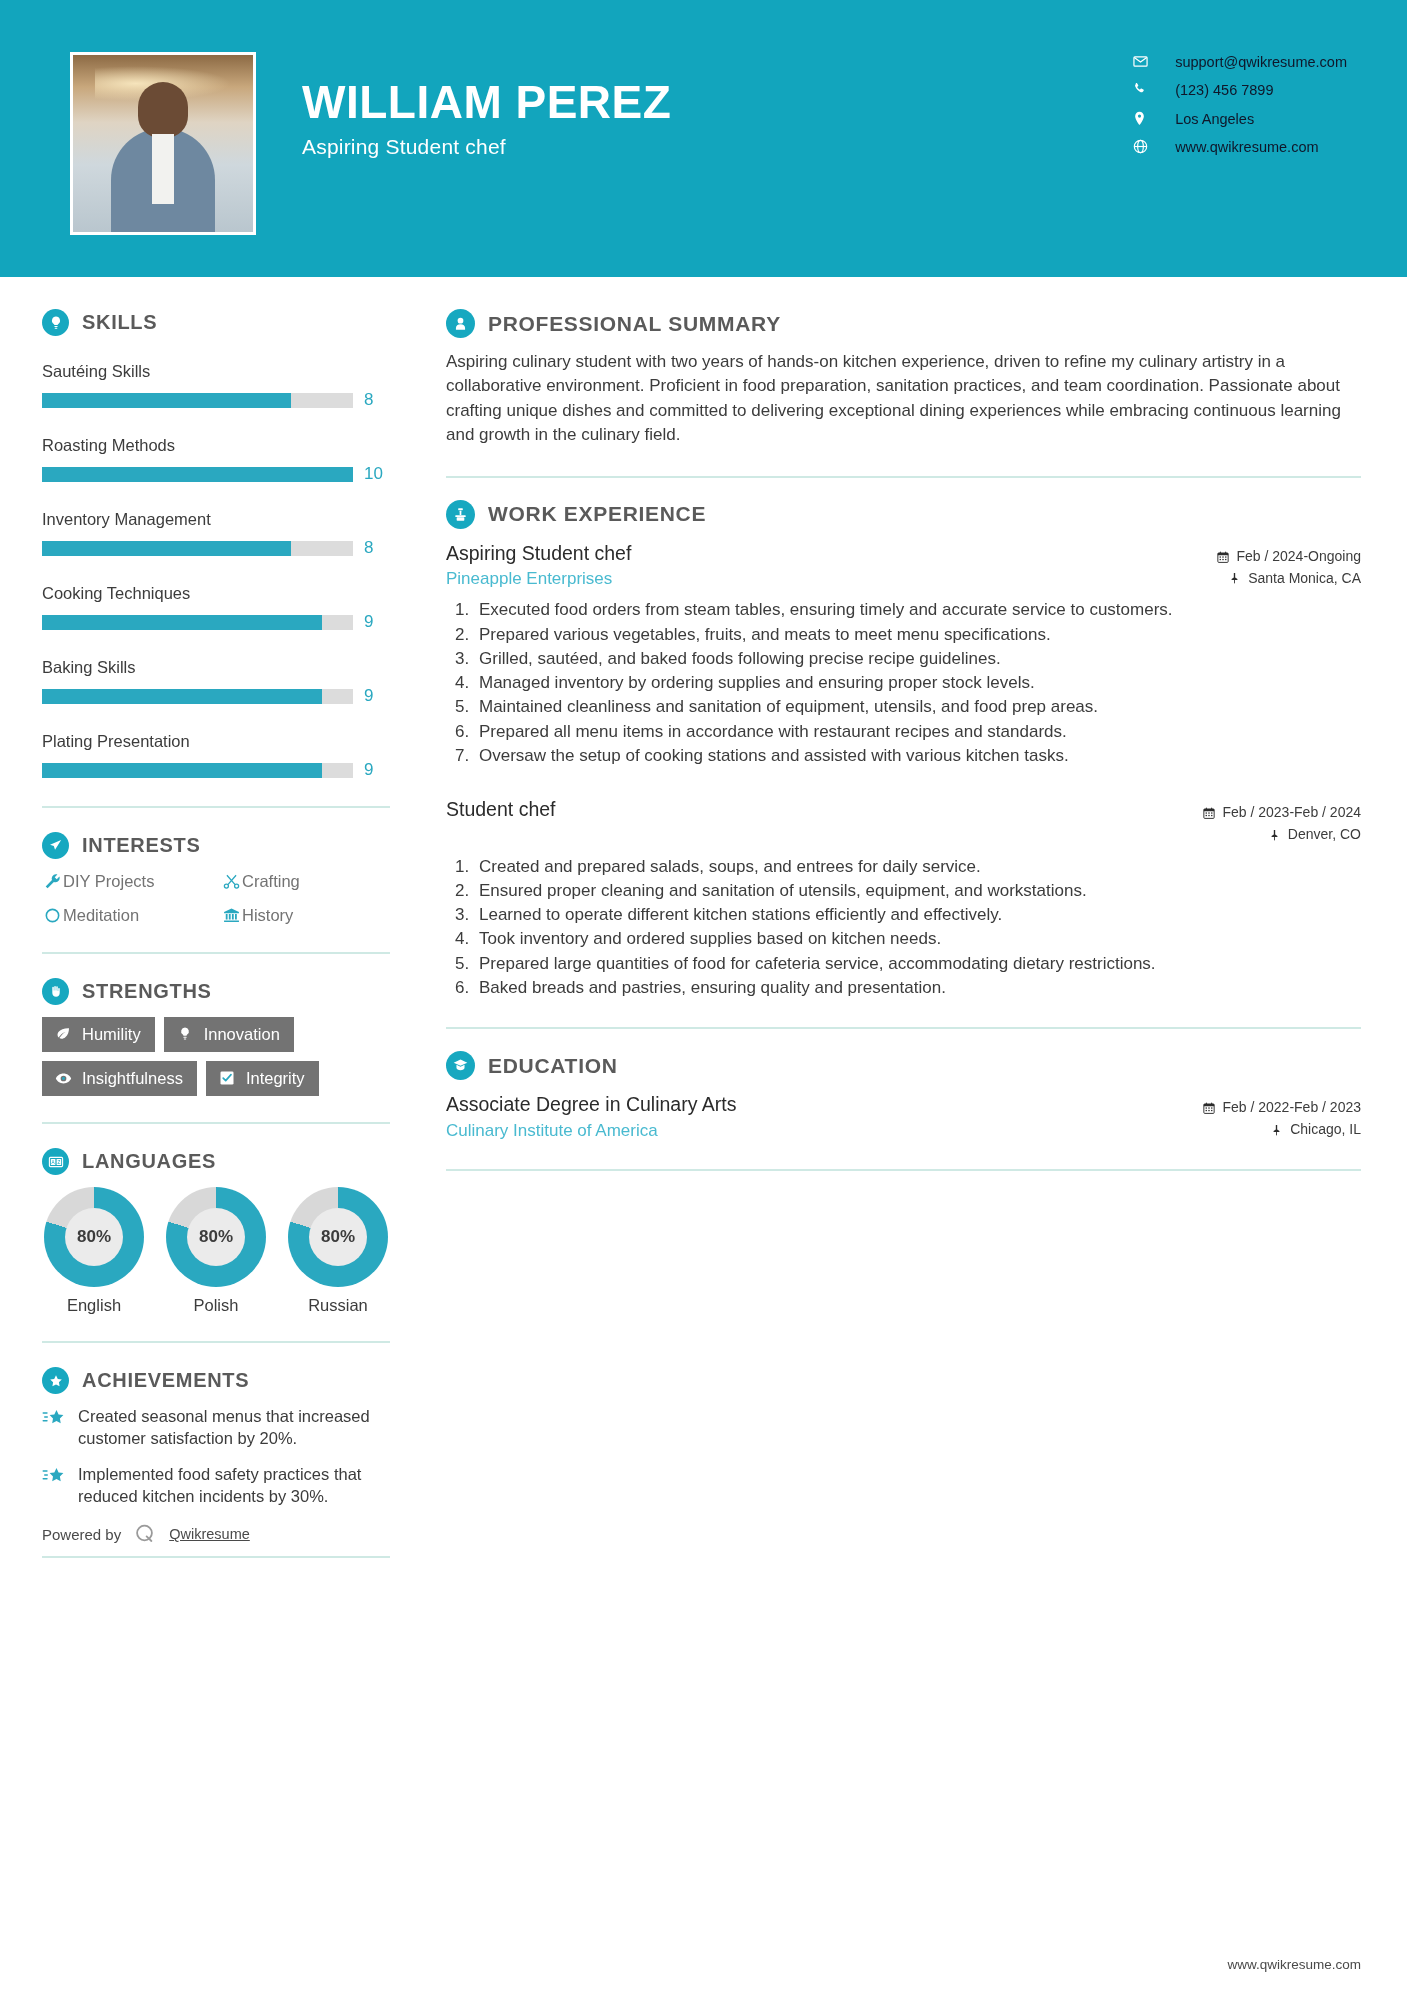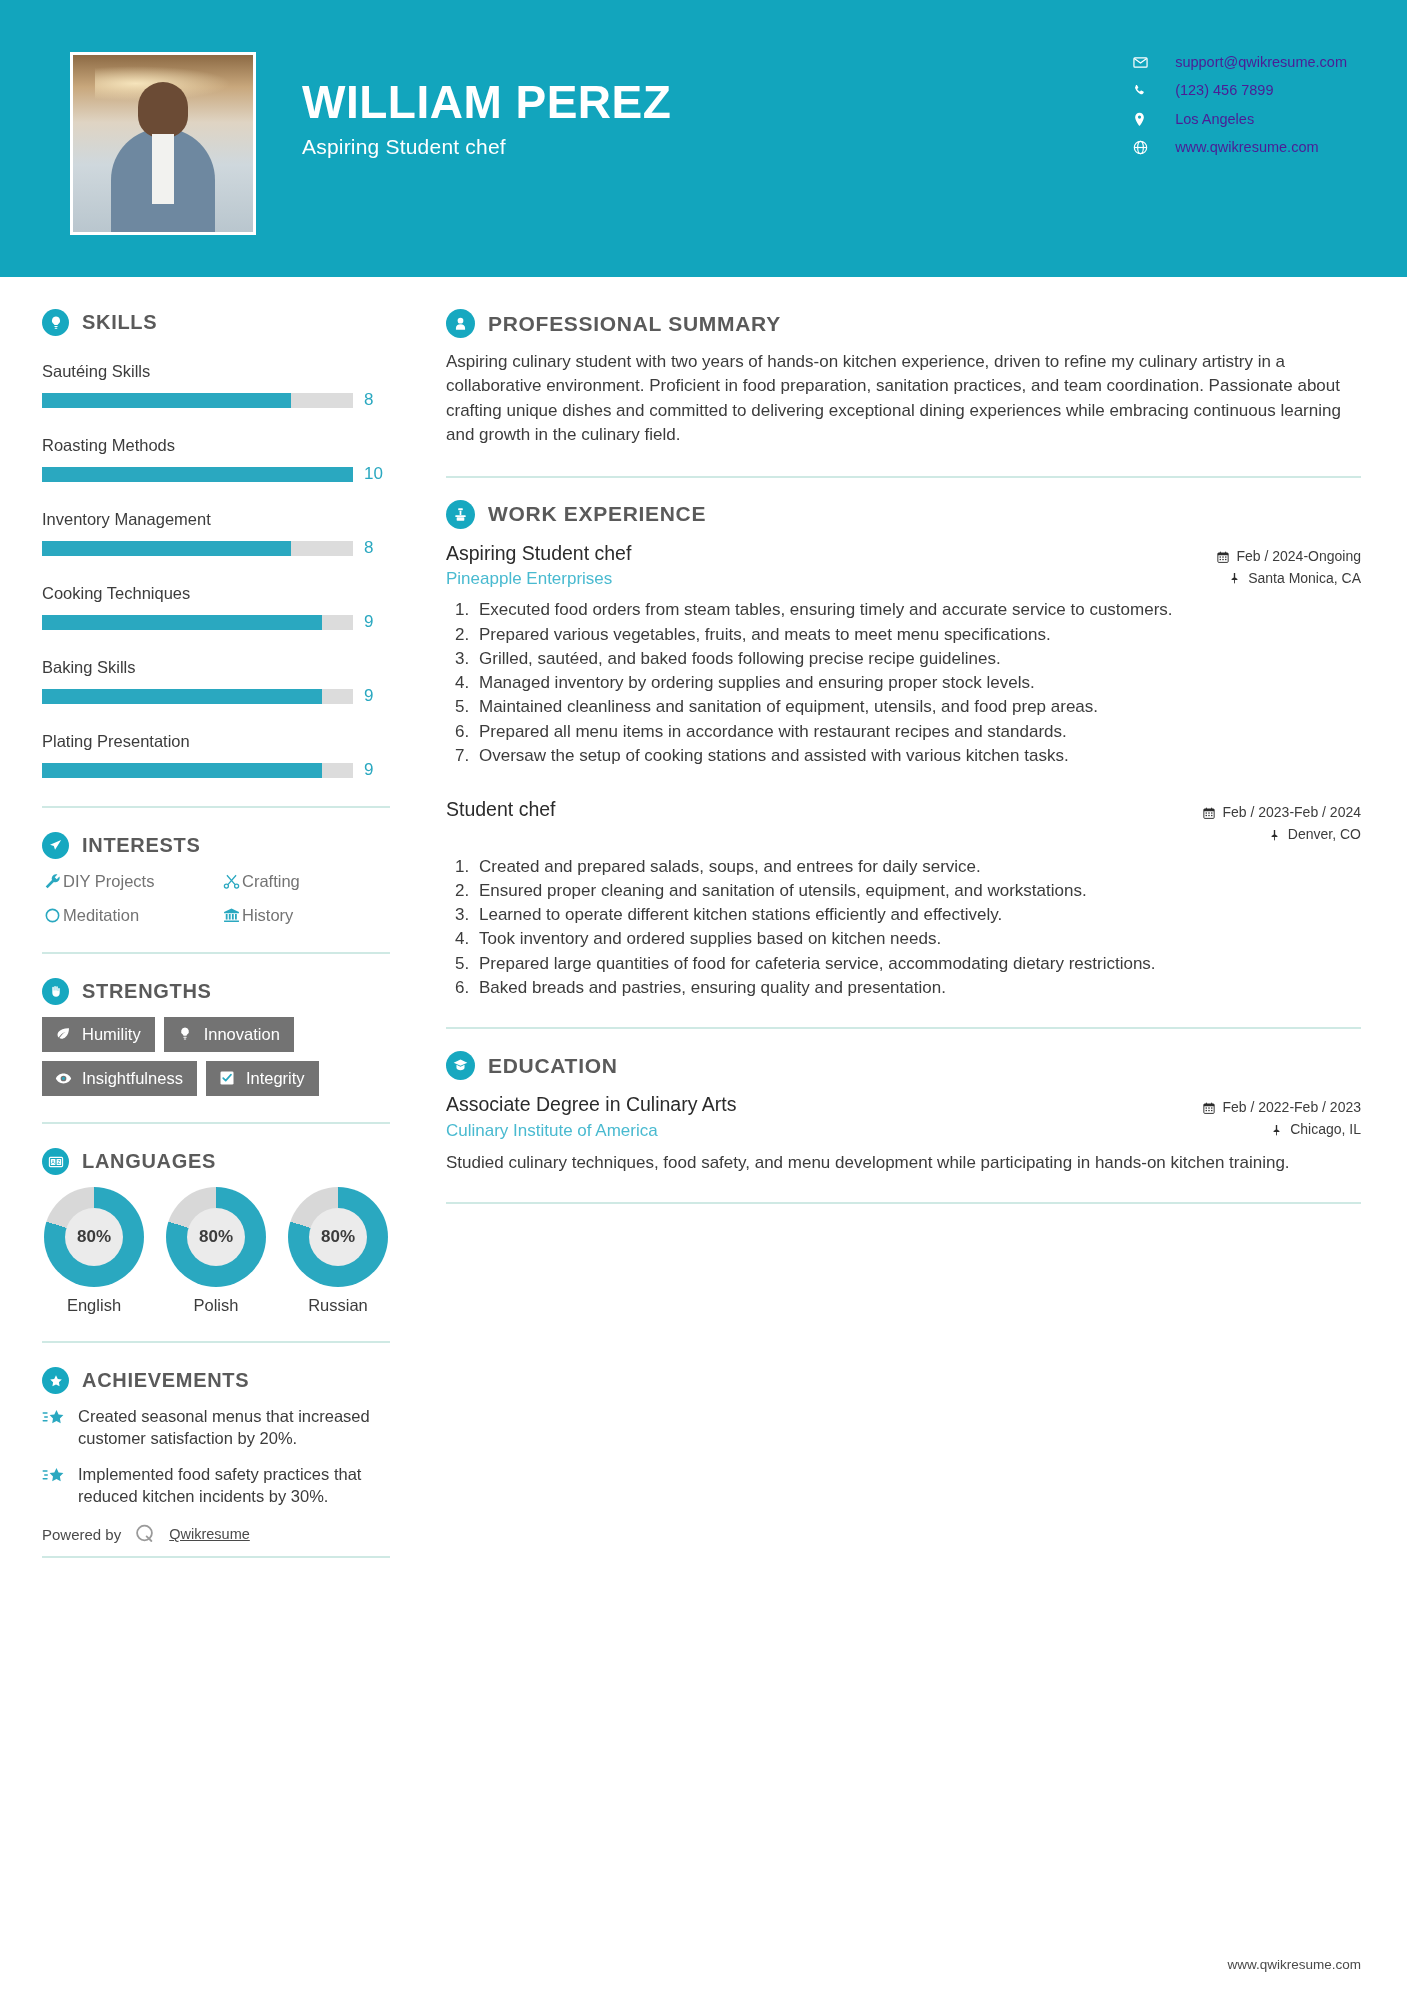--- a/index.html
+++ b/index.html
@@ -106,22 +106,22 @@
   }
   .contacts {
     margin-left: auto;
     padding-top: 2px;
     display: flex;
     flex-direction: column;
     gap: 11px;
   }
   .contact-row {
     display: flex;
-    align-items: center;
-    color: #4c1d95;
+    align-items: flex-start;
+    color: #0f172a;
     font-size: 14.5px;
     line-height: 1.2;
     gap: 8px;
   }
   .contact-ic {
     width: 22px;
     display: inline-flex;
     justify-content: flex-start;
     align-items: center;
     margin-right: 12px;
@@ -895,21 +895,20 @@
                 <span class="meta-ic">
                   <svg width="11" height="12" viewBox="0 0 12 14" fill="currentColor">
                     <path d="M5.2 1.1h1.6v5.2l2.6 1.9v1H2.6v-1l2.6-1.9V1.1z"></path>
                     <rect x="5.5" y="9" width="1" height="4.3" rx=".4"></rect>
                   </svg>
                 </span>
                 <span>Chicago, IL</span>
               </div>
             </div>
           </div>
-          <div class="entry-desc">Studied culinary techniques, food safety, and menu development while participating in hands-on kitchen training.</div>
         </div>
       </div>
 
       <div class="divider"></div>
     </div>
   </div>
 
   <div class="page-url">www.qwikresume.com</div>
 </div>
 

